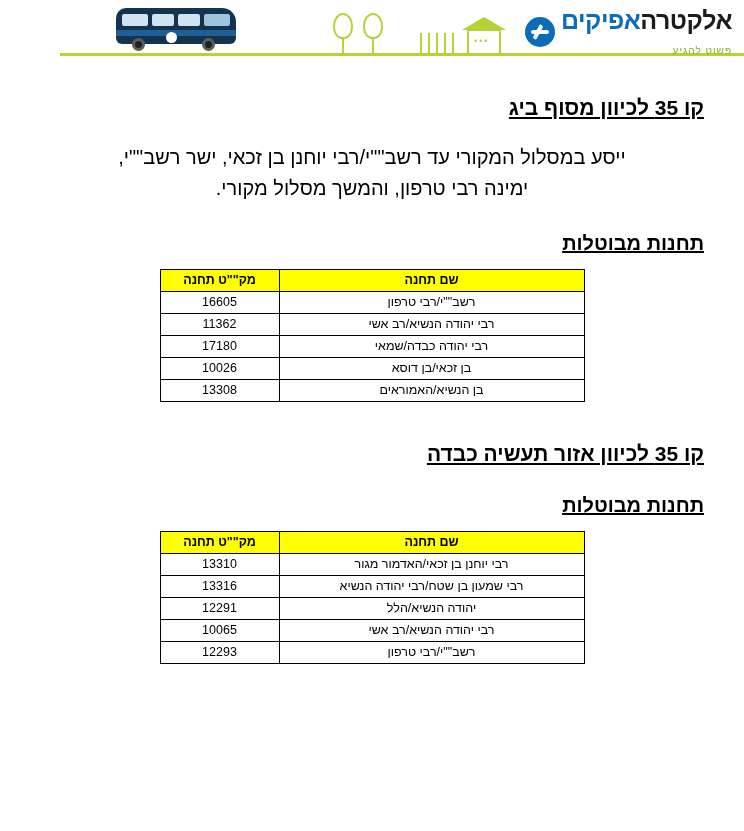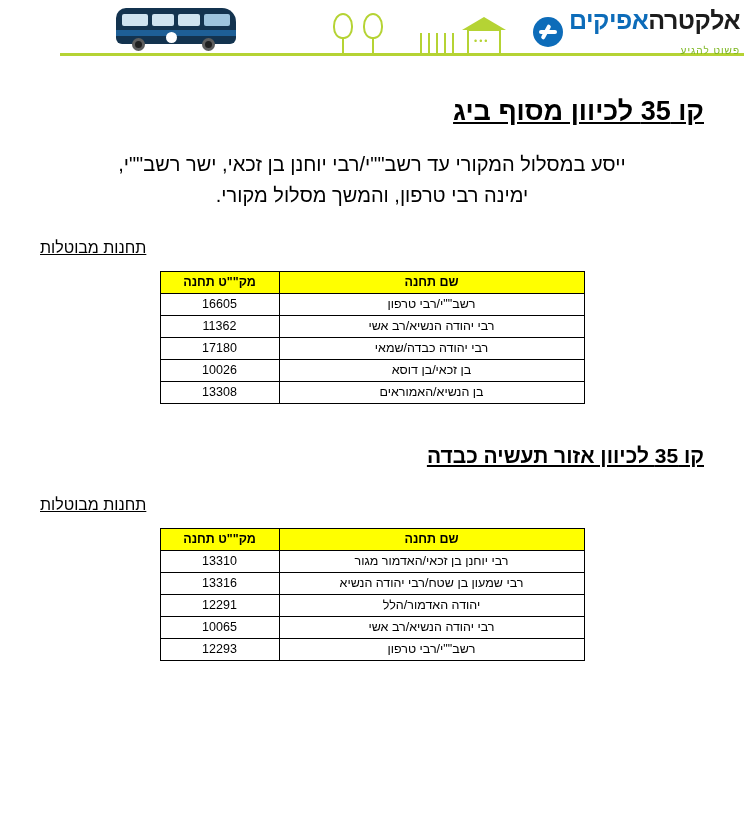--- a/index.html
+++ b/index.html
@@ -28,21 +28,21 @@
     position: absolute;
     left: 60px;
     right: 0;
     bottom: 16px;
     height: 3px;
     background: #b5d334;
   }
   .logo-block {
     position: absolute;
     top: 8px;
-    right: 4px;
+    right: 12px;
     display: flex;
     flex-direction: row-reverse;
     align-items: center;
     gap: 6px;
   }
   .logo-mark {
     width: 30px;
     height: 30px;
     border-radius: 50%;
     background: #0d6cb9;
@@ -216,37 +216,37 @@
     background: #ffffff;
   }
 
   
   .content {
     padding: 6px 40px 0 40px;
     box-sizing: border-box;
   }
   .section-title {
     text-align: right;
-    font-size: 27px;
+    font-size: 21px;
     font-weight: bold;
     text-decoration: underline;
     margin: 18px 0 8px 0;
     direction: rtl;
   }
   .paragraph {
     text-align: center;
     font-size: 20px;
     line-height: 1.55;
     margin: 22px 60px 0 60px;
     direction: rtl;
   }
   .subtitle {
-    text-align: left;
-    font-size: 16px;
-    font-weight: normal;
+    text-align: right;
+    font-size: 20px;
+    font-weight: bold;
     text-decoration: underline;
     margin: 28px 0 0 0;
     direction: rtl;
   }
 
   table.stops {
     border-collapse: collapse;
     width: 424px;
     margin: 14px auto 0 auto;
     direction: rtl;
@@ -390,21 +390,21 @@
       <tbody>
         <tr>
           <td>רבי יוחנן בן זכאי/האדמור מגור</td>
           <td>13310</td>
         </tr>
         <tr>
           <td>רבי שמעון בן שטח/רבי יהודה הנשיא</td>
           <td>13316</td>
         </tr>
         <tr>
-          <td>יהודה האדמור/הלל</td>
+          <td>יהודה הנשיא/הלל</td>
           <td>12291</td>
         </tr>
         <tr>
           <td>רבי יהודה הנשיא/רב אשי</td>
           <td>10065</td>
         </tr>
         <tr>
           <td>רשב""י/רבי טרפון</td>
           <td>12293</td>
         </tr>

